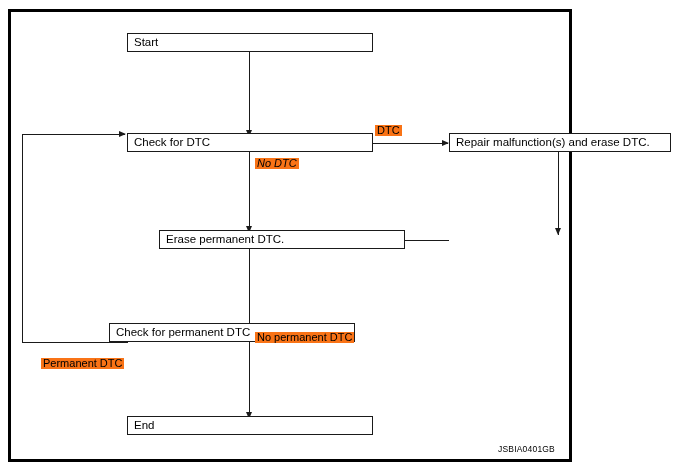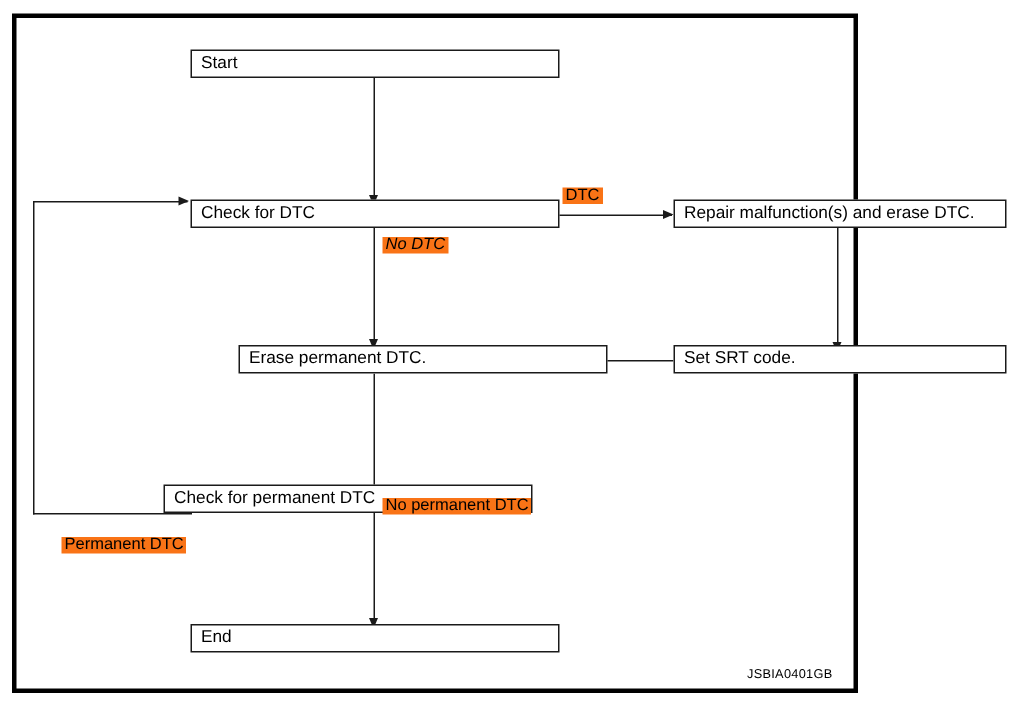--- a/index.html
+++ b/index.html
@@ -132,21 +132,20 @@
     <div class="arrow right" style="left:108px; top:119px;"></div>
 
     <div class="node" style="left:116px; top:21px; width:246px;">Start</div>
 
     <div class="node" style="left:438px; top:121px; width:222px;">Repair malfunction(s) and erase DTC.</div>
 
     <div class="node" style="left:116px; top:121px; width:246px;">Check for DTC</div>
 
     <div class="node" style="left:116px; top:218px; width:246px;margin-left:32px;">Erase permanent DTC.</div>
 
-    <div class="node" style="left:438px; top:218px; width:222px;">Set SRT code.</div>
 
     <div class="node" style="left:98px; top:311px; width:246px;text-align:right;">Check for permanent DTC</div>
 
     <div class="node" style="left:116px; top:404px; width:246px;text-align:right;">End</div>
 
     <div class="edge-label" style="left:364px; top:113px;">DTC</div>
 
     <div class="edge-label" style="left:244px; top:146px;font-style:italic;">No DTC</div>
 
     <div class="edge-label" style="left:30px; top:313px;margin-top:33px;">Permanent DTC</div>

